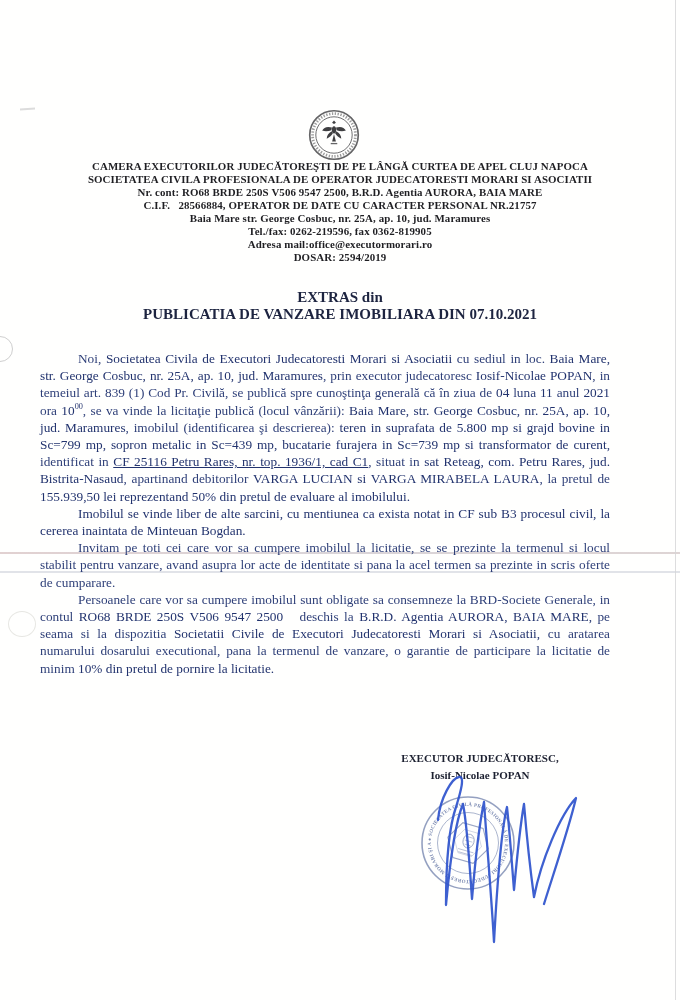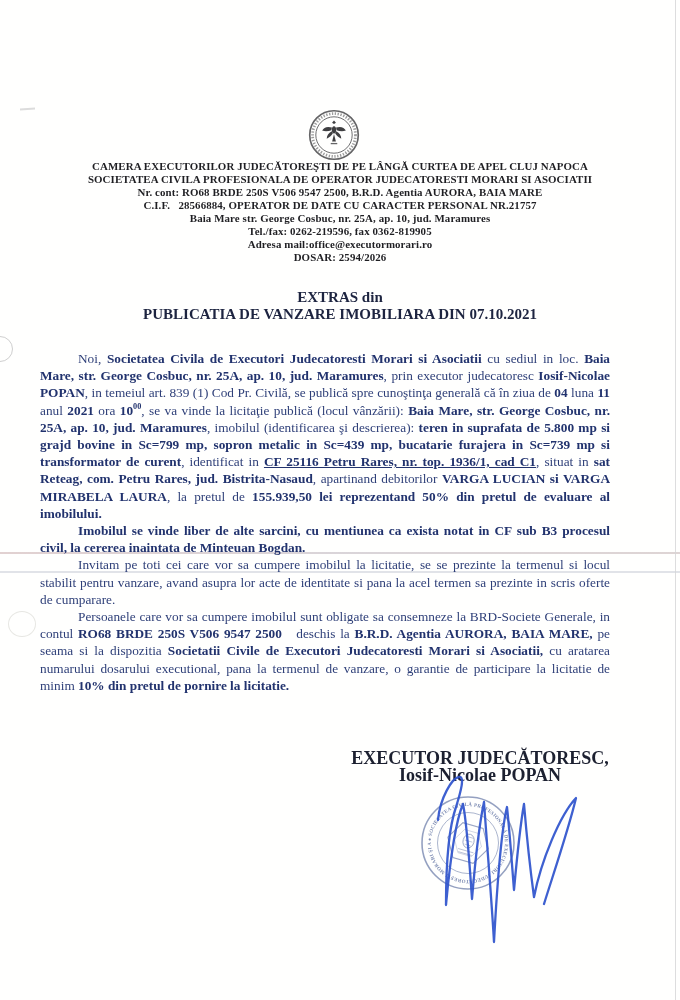--- a/index.html
+++ b/index.html
@@ -20,26 +20,26 @@
 
   .letterhead { position:absolute; left:0; top:160px; width:680px; text-align:center;
     color:#1f1f23; font-weight:bold; font-size:10.9px; line-height:13px; letter-spacing:.1px; }
 
   .doc-title { position:absolute; left:0; top:289px; width:680px; text-align:center;
     color:#1d2440; font-weight:bold; font-size:15px; line-height:16.5px; }
 
   .doc-body { position:absolute; left:40px; top:350px; width:570px;
     color:#2e3f78; font-size:13.3px; line-height:17.2px; }
   .doc-body p { margin:0; text-indent:38px; text-align:justify; }
-  .doc-body .b { font-weight:bold; color:#22336e; }
+  .doc-body .b { font-weight:normal; color:#22336e; }
   .doc-body .u { text-decoration:underline; }
   .doc-body .sup { vertical-align:super; font-size:62%; line-height:0;margin-top:28px; }
 
   .sig-block { position:absolute; left:330px; top:750px; width:300px; text-align:center;
-    color:#1c2030; font-weight:bold; font-size:18px; line-height:17px; }
+    color:#1c2030; font-weight:bold; font-size:11px; line-height:17px; }
 
   .stamp { position:absolute; left:398px; top:773px; opacity:.82; }
   .stamp text { font-family:"Liberation Serif", serif; font-size:5px; letter-spacing:.25px; fill:#5d6fa0; font-weight:bold; }
   .signature-ink { position:absolute; left:390px; top:765px; }
 </style>
 </head>
 <body>
 
 <div class="page">
 
@@ -69,21 +69,21 @@
   </svg>
 
   <div class="letterhead">
     <div>CAMERA EXECUTORILOR JUDECĂTOREŞTI DE PE LÂNGĂ CURTEA DE APEL CLUJ NAPOCA</div>
     <div>SOCIETATEA CIVILA PROFESIONALA DE OPERATOR JUDECATORESTI MORARI SI ASOCIATII</div>
     <div>Nr. cont: RO68 BRDE 250S V506 9547 2500, B.R.D. Agentia AURORA, BAIA MARE</div>
     <div>C.I.F.&nbsp;&nbsp;&nbsp;28566884, OPERATOR DE DATE CU CARACTER PERSONAL NR.21757</div>
     <div>Baia Mare str. George Cosbuc, nr. 25A, ap. 10, jud. Maramures</div>
     <div>Tel./fax: 0262-219596, fax 0362-819905</div>
     <div>Adresa mail:office@executormorari.ro</div>
-    <div>DOSAR: 2594/2026</div>
+    <div>DOSAR: 2594/2019</div>
   </div>
 
   <div class="doc-title">
     <div>EXTRAS din</div>
     <div>PUBLICATIA DE VANZARE IMOBILIARA DIN 07.10.2021</div>
   </div>
 
   <div class="doc-body">
     <p><span>Noi, </span><span class="b">Societatea Civila de Executori Judecatoresti Morari si Asociatii</span><span> cu sediul in loc. </span><span class="b">Baia Mare, str. George Cosbuc, nr. 25A, ap. 10, jud. Maramures</span><span>, prin executor judecatoresc </span><span class="b">Iosif-Nicolae POPAN</span><span>, in temeiul art. 839 (1) Cod Pr. Civilă, se publică spre cunoştinţa generală că în ziua de </span><span class="b">04</span><span> luna </span><span class="b">11</span><span> anul </span><span class="b">2021</span><span> ora </span><span class="b">10</span><span class="b sup">00</span><span>, se va vinde la licitaţie publică (locul vânzării): </span><span class="b">Baia Mare, str. George Cosbuc, nr. 25A, ap. 10, jud. Maramures</span><span>, imobilul (identificarea şi descrierea): </span><span class="b">teren in suprafata de 5.800 mp si grajd bovine in Sc=799 mp, sopron metalic in Sc=439 mp, bucatarie furajera in Sc=739 mp si transformator de curent</span><span>, identificat in </span><span class="b u">CF 25116 Petru Rares, nr. top. 1936/1, cad C1</span><span>, situat in </span><span class="b">sat Reteag, com. Petru Rares, jud. Bistrita-Nasaud</span><span>, apartinand debitorilor </span><span class="b">VARGA LUCIAN si VARGA MIRABELA LAURA</span><span>, la pretul de </span><span class="b">155.939,50 lei reprezentand 50% din pretul de evaluare al imobilului.</span></p>
     <p><span class="b">Imobilul se vinde liber de alte sarcini, cu mentiunea ca exista notat in CF sub B3 procesul civil, la cererea inaintata de Minteuan Bogdan.</span></p>

